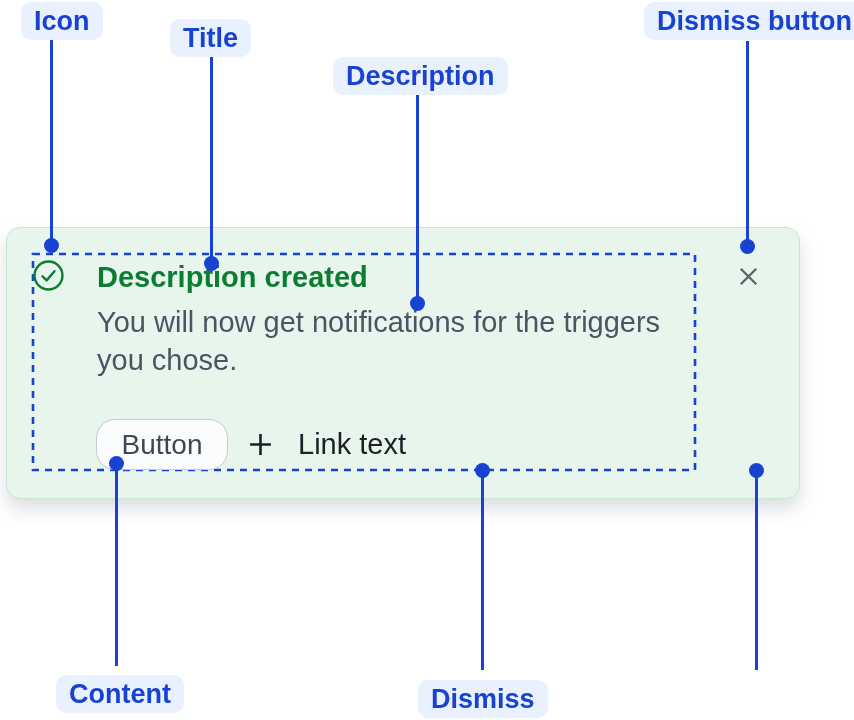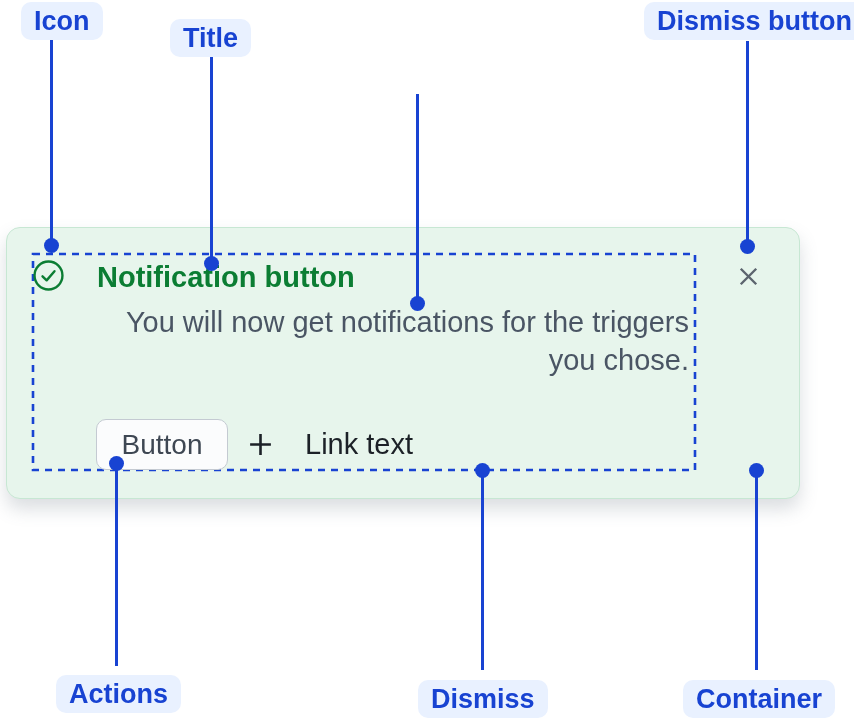--- a/index.html
+++ b/index.html
@@ -70,36 +70,36 @@
   .status-icon { position: absolute; left: 33px; top: 260px; width: 31px; height: 31px; z-index: 3; }
 
   .card-title {
     position: absolute; left: 97px; top: 262px;
     font-size: 29px; font-weight: 700; color: #0B7D33;
     line-height: 31px; white-space: nowrap; z-index: 3;
   }
   .card-desc {
     position: absolute; left: 97px; top: 303px; width: 592px;
     font-size: 29px; font-weight: 400; color: #4A5564;
-    line-height: 38px; z-index: 3; text-align: right;
+    line-height: 38px; z-index: 3;
   }
 
   .action-button {
     position: absolute; left: 96px; top: 419px;
     width: 132px; height: 51px; box-sizing: border-box;
     background: #FBFCFD;
     border: 1px solid #C4CAD2;
-    border-radius: 10px;
+    border-radius: 19px;
     color: #3E4753; font-family: "Liberation Sans", sans-serif;
     font-size: 28px; line-height: 49px; text-align: center;
     padding: 0; cursor: pointer; z-index: 3;
   }
   .link-action {
     position: absolute; left: 247px; top: 428px; height: 33px;
-    display: flex; align-items: center; gap: 31px;
+    display: flex; align-items: center; gap: 24px;
     color: #1C2127; font-size: 29px; text-decoration: none;
     cursor: pointer; z-index: 3;
   }
   .dismiss-button {
     position: absolute; left: 732px; top: 260px;
     width: 32px; height: 32px; padding: 0;
     background: transparent; border: none; cursor: pointer; z-index: 3;
     display: flex; align-items: center; justify-content: center;
   }
 </style>
@@ -116,21 +116,21 @@
     </svg>
   </div>
 
   <span class="status-icon">
     <svg viewBox="0 0 30 30" width="31" height="31">
       <circle cx="15" cy="15" r="13.5" fill="none" stroke="#0B7D33" stroke-width="2.3"></circle>
       <path d="M9.2 15.8l4 3.9 7.6-8.9" fill="none" stroke="#0B7D33" stroke-width="2.3" stroke-linecap="round" stroke-linejoin="round"></path>
     </svg>
   </span>
 
-  <div class="card-title">Notification button</div>
+  <div class="card-title">Description created</div>
   <div class="card-desc">You will now get notifications for the triggers you chose.</div>
 
   <button class="action-button">Button</button>
   <a class="link-action">
     <span style="display:flex;">
       <svg viewBox="0 0 26 26" width="27" height="27">
         <path d="M13 3v20M3 13h20" fill="none" stroke="#1C2127" stroke-width="2.5"></path>
       </svg>
     </span>
     <span>Link text</span>
@@ -155,18 +155,18 @@
   <div class="cdot dot-icon"></div>
   <div class="cdot dot-title"></div>
   <div class="cdot dot-description"></div>
   <div class="cdot dot-dismiss"></div>
   <div class="cdot dot-actions"></div>
   <div class="cdot dot-content"></div>
   <div class="cdot dot-container"></div>
 
   <div class="pill pill-icon">Icon</div>
   <div class="pill pill-title">Title</div>
+  <div class="pill pill-description">Description</div>
   <div class="pill pill-dismiss">Dismiss button</div>
-  <div class="pill pill-actions">Actions</div>
+  <div class="pill pill-actions">Content</div>
   <div class="pill pill-content">Dismiss</div>
-  <div class="pill pill-container">Container</div>
 
 </div>
 
 </body></html>

